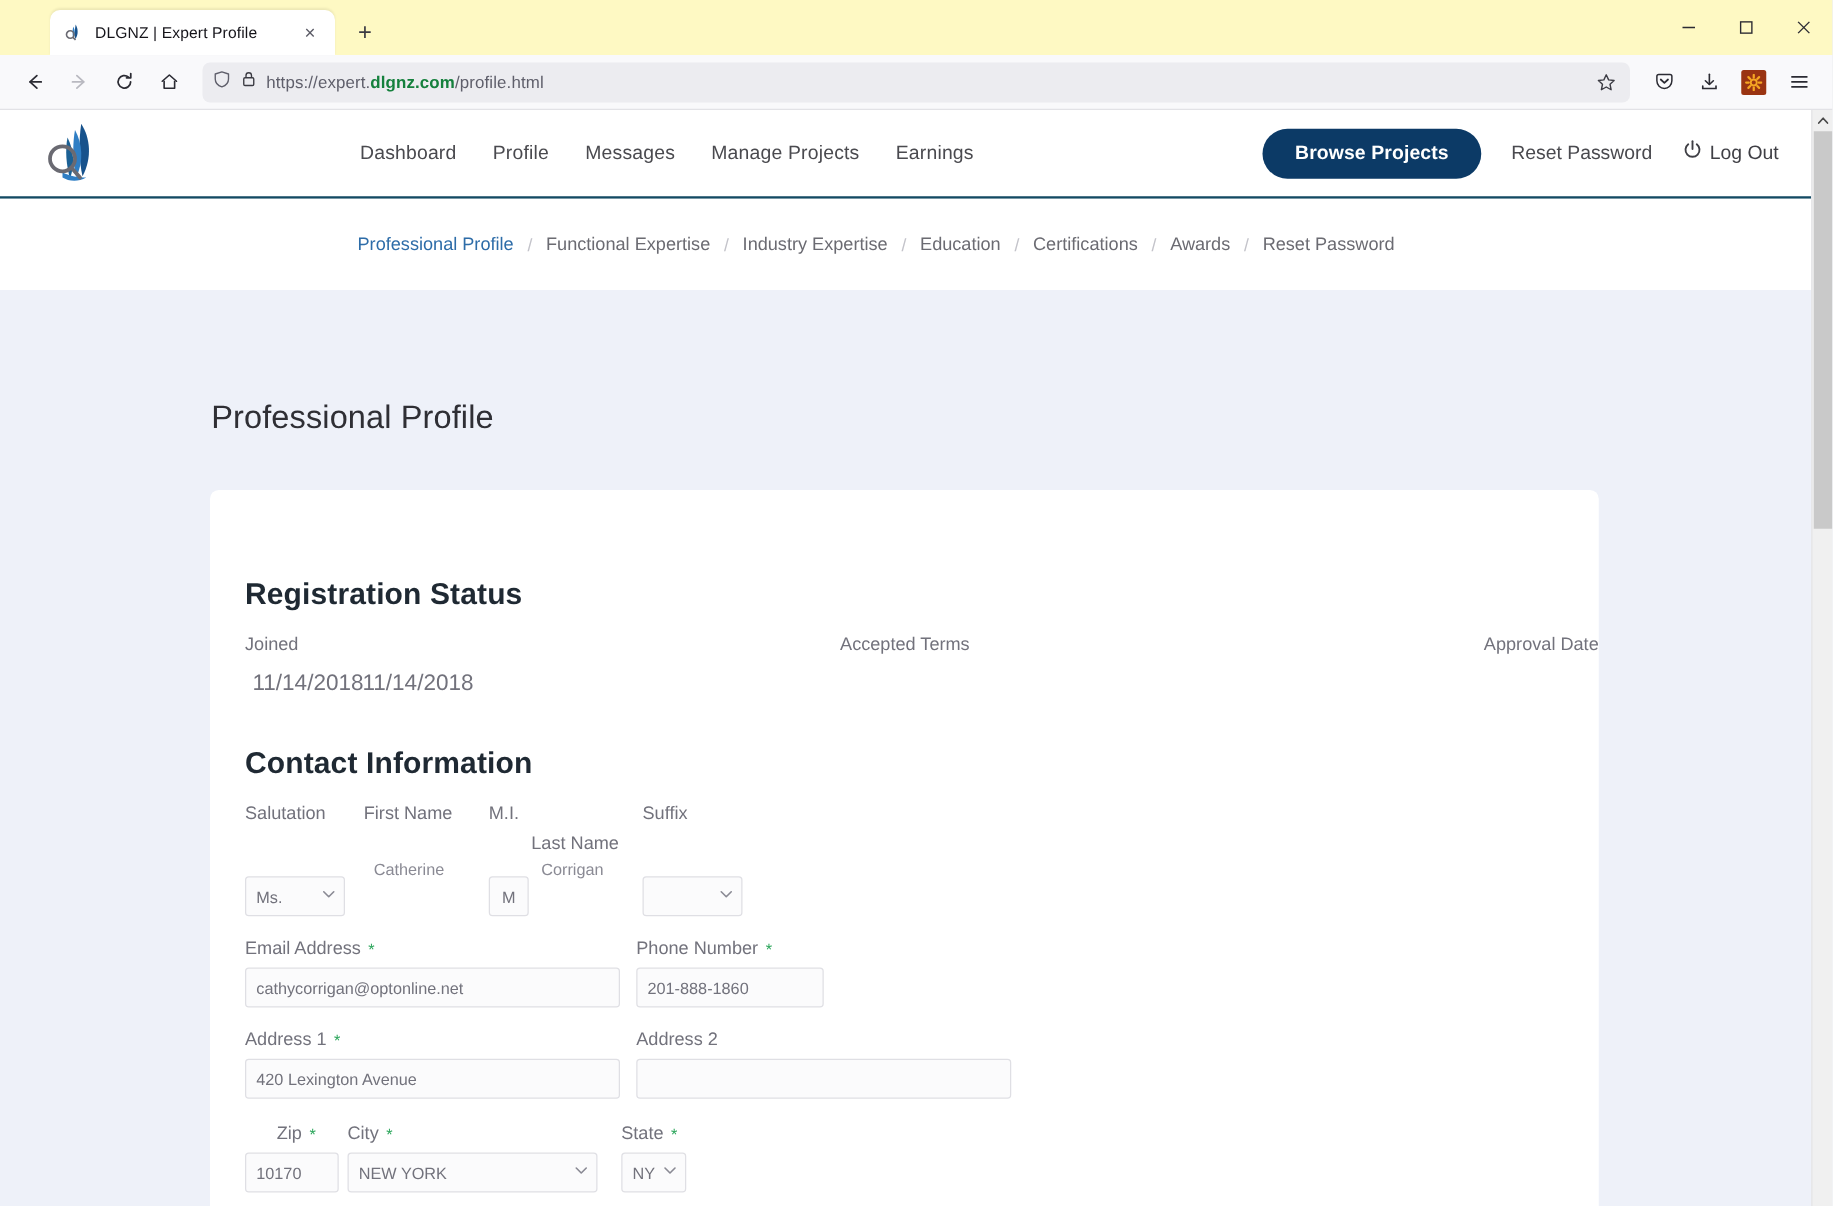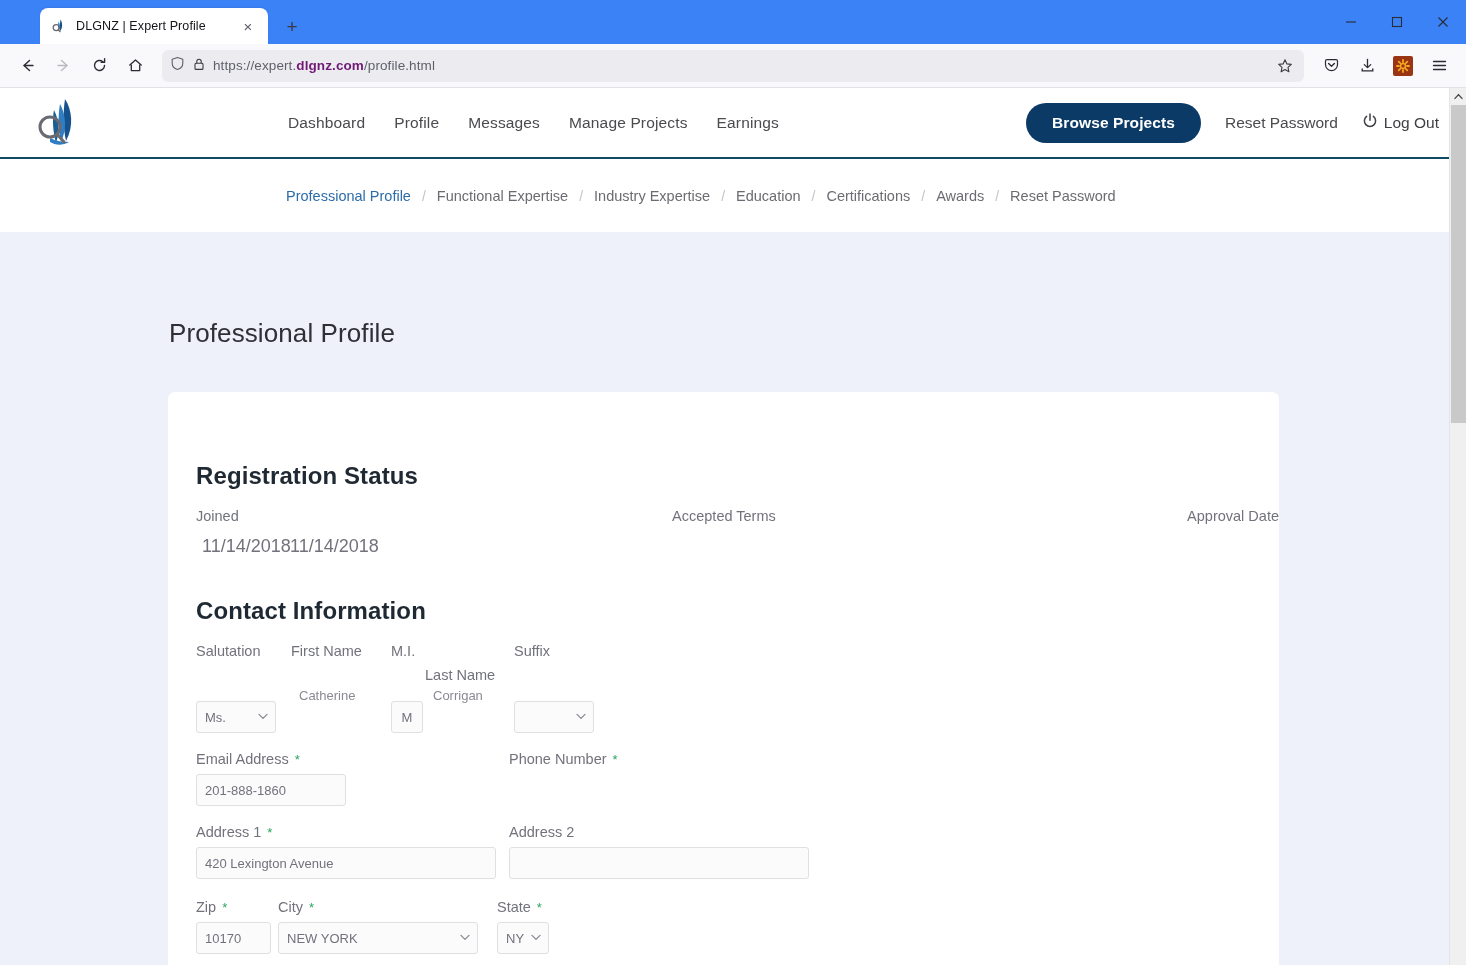--- a/index.html
+++ b/index.html
@@ -7,21 +7,21 @@
     width: 1466px; height: 965px;
     font-family: "Liberation Sans", sans-serif;
     overflow: hidden;
     background: #f0f0f0;
   }
 
   
   .browser { width: 1466px; height: 965px; display: flex; flex-direction: column; background:#f0f0f0; }
 
   .tabstrip {
-    height: 44px; background: #3b82f6; display: flex; align-items: flex-end;
+    height: 44px; background: #fef9c3; display: flex; align-items: flex-end;
     position: relative; padding-left: 40px;
   }
   .tab {
     width: 228px; height: 36px; background: #ffffff; border-radius: 8px 8px 0 0;
     display: flex; align-items: center; padding: 0 10px; gap: 9px;
     box-shadow: 0 -1px 2px rgba(0,0,0,.07);
   }
   .tab-favicon { width: 17px; height: 17px; flex: 0 0 17px; position: relative; }
   .tab-title {
     font-size: 12.5px; color: #15141a; white-space: nowrap; overflow: hidden;
@@ -52,39 +52,39 @@
     width: 34px; height: 34px; display: flex; align-items: center; justify-content: center;
     color: #2b2b33; flex: 0 0 34px;
   }
   .navicon.disabled { color: #b9b9c0; }
   .urlbar {
     flex: 1; height: 32px; background: #ececf0; border-radius: 6px;
     display: flex; align-items: center; padding: 0 8px; gap: 7px; margin: 0 8px;
     position: relative;
   }
   .urltext { font-size: 13.5px; color: #5f5f6b; white-space: nowrap; letter-spacing:.1px;}
-  .urltext b { color: #701a75; font-weight: 600; }
+  .urltext b { color: #15803d; font-weight: 600; }
   .star {
     position: absolute; right: 4px; width: 30px; height: 28px;
     display: flex; align-items: center; justify-content: center; color: #3b3b43;
   }
   .tb-right { display: flex; align-items: center; gap: 2px; }
   .ext-icon {
     width: 20px; height: 20px; background: #9a3412; border-radius: 2px;
     display: flex; align-items: center; justify-content: center;
   }
 
   
   .viewport { flex: 1; position: relative; background: #fff; overflow: hidden; display: flex; }
   .page { flex: 1; position: relative; overflow: hidden; background:#eef1f9; }
 
   
   .site-header {
     height: 71px; background: #fff; border-bottom: 2px solid #134a63;
-    display: flex; align-items: center; padding-left: 30px; padding-right: 10px;
+    display: flex; align-items: center; padding-left: 30px; padding-right: 26px;
   }
   .logo { width: 58px; height: 58px; position: relative; flex: 0 0 58px; }
   .mainnav { display: flex; align-items: center; gap: 29px; margin-left: 200px; }
   .mainnav a {
     font-size: 15.5px; color: #4a4a4f; text-decoration: none; white-space: nowrap;
     letter-spacing: .15px;
   }
   .header-right { margin-left: auto; display: flex; align-items: center; gap: 24px; }
   .btn-pill {
     background: #0c3a66; color: #fff; border-radius: 22px; padding: 11px 26px;
@@ -167,21 +167,21 @@
   .col-b { width: 313px; }
   .lbl-line { display: flex; align-items: center; }
 
   .w300 { width: 300px; }
   .w150 { width: 150px; }
   .w75 { width: 75px; }
   .w200 { width: 200px; }
   .w52 { width: 52px; }
 
   .zip-labels { display: flex; margin-top: 20px; }
-  .zip-labels .lbl-line:nth-child(1){ width: 82px; }
+  .zip-labels .lbl-line:nth-child(1){ width: 82px; justify-content: center; }
   .zip-labels .lbl-line:nth-child(2){ width: 219px; }
   .zip-fields { display: flex; margin-top: 7px; gap: 0; }
   .zip-fields .z1 { width: 82px; }
   .zip-fields .z2 { width: 219px; }
 
   .cut-title {
     font-size: 24px; font-weight: 700; color: #1f2933;
     margin-top: 38px; height: 20px; overflow: hidden;
   }
 
@@ -454,20 +454,23 @@
             <div class="col-a lbl-line">
               <span class="lbl">Email Address</span>
               <span class="req">*</span>
             </div>
             <div class="col-b lbl-line">
               <span class="lbl">Phone Number</span>
               <span class="req">*</span>
             </div>
           </div>
           <div class="row2" style="margin-top:7px">
+            <div class="col-a">
+              <input class="fld w300" type="text" value="cathycorrigan@optonline.net" style="">
+            </div>
             <div class="col-b">
               <input class="fld w150" type="text" value="201-888-1860" style="">
             </div>
           </div>
 
           <div class="row2" style="margin-top:18px">
             <div class="col-a lbl-line">
               <span class="lbl">Address 1</span>
               <span class="req">*</span>
             </div>

